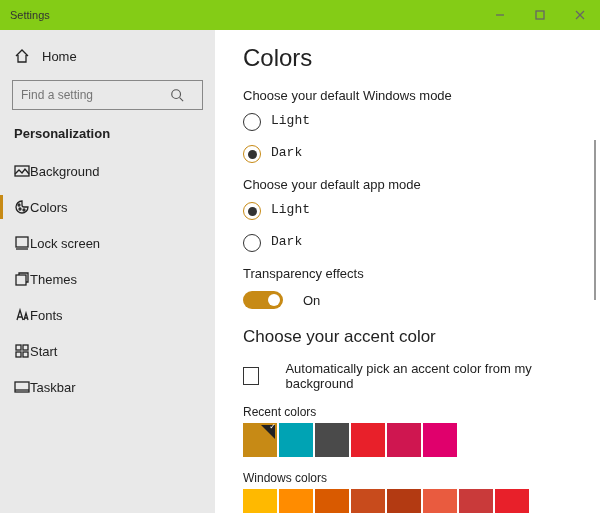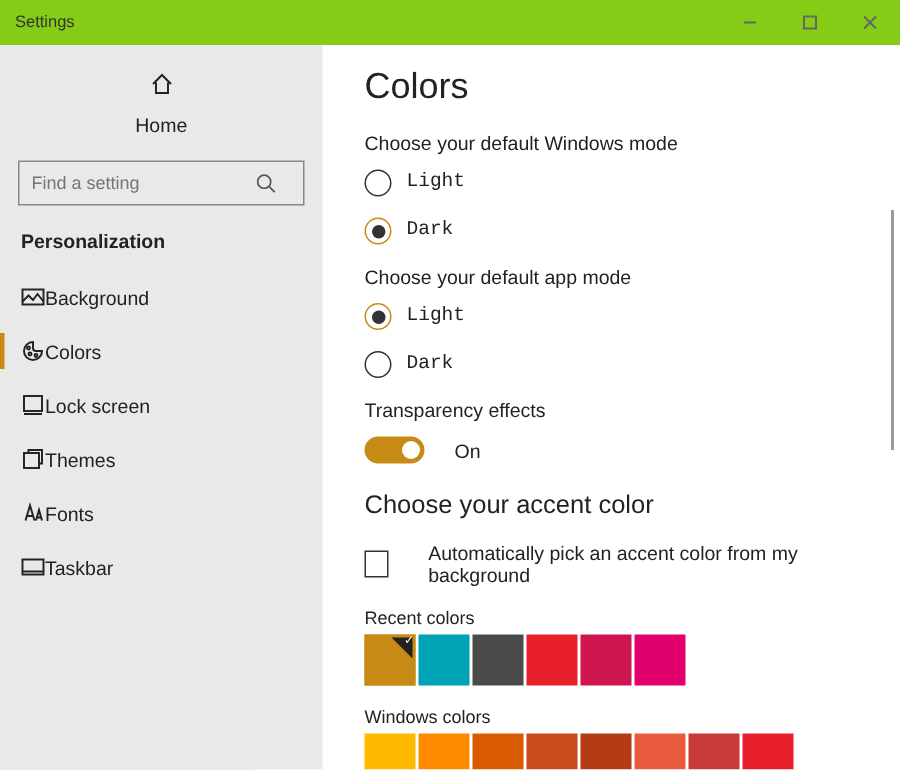--- a/index.html
+++ b/index.html
@@ -44,21 +44,20 @@
     padding: 12px 0 0 0;
     display: flex;
     flex-direction: column;
   }
   .home-row {
     display: flex;
     align-items: center;
     gap: 12px;
     padding: 6px 14px;
     margin-bottom: 10px;
-    flex-direction: column;
   }
   .icon { width: 16px; height: 16px; display: inline-flex; align-items: center; justify-content: center; }
   .search-wrap { padding: 0 12px 12px 12px; }
   .search {
     width: 100%;
     height: 30px;
     border: 1px solid #888;
     background: #e9e9e9;
     padding: 0 28px 0 8px;
     font-size: 12px;
@@ -235,20 +234,31 @@
         <span class="icon">
             <svg width="16" height="16" viewBox="0 0 16 16">
               <path d="M3 13 L6 3 L9 13 M4 10 H8 M10 13 L12 6 L14 13 M10.7 11 H13.3"></path>
             </svg>
           </span>
         <span>Fonts</span>
       </div>
       <div class="nav-item">
         <span class="icon">
             <svg width="16" height="16" viewBox="0 0 16 16">
+              <rect x="2" y="2" width="5" height="5"></rect>
+              <rect x="9" y="2" width="5" height="5"></rect>
+              <rect x="2" y="9" width="5" height="5"></rect>
+              <rect x="9" y="9" width="5" height="5"></rect>
+            </svg>
+          </span>
+        <span>Start</span>
+      </div>
+      <div class="nav-item">
+        <span class="icon">
+            <svg width="16" height="16" viewBox="0 0 16 16">
               <rect x="1" y="3" width="14" height="10"></rect>
               <line x1="1" y1="11" x2="15" y2="11"></line>
             </svg>
           </span>
         <span>Taskbar</span>
       </div>
     </nav>
   </aside>
 
   <main class="main">

